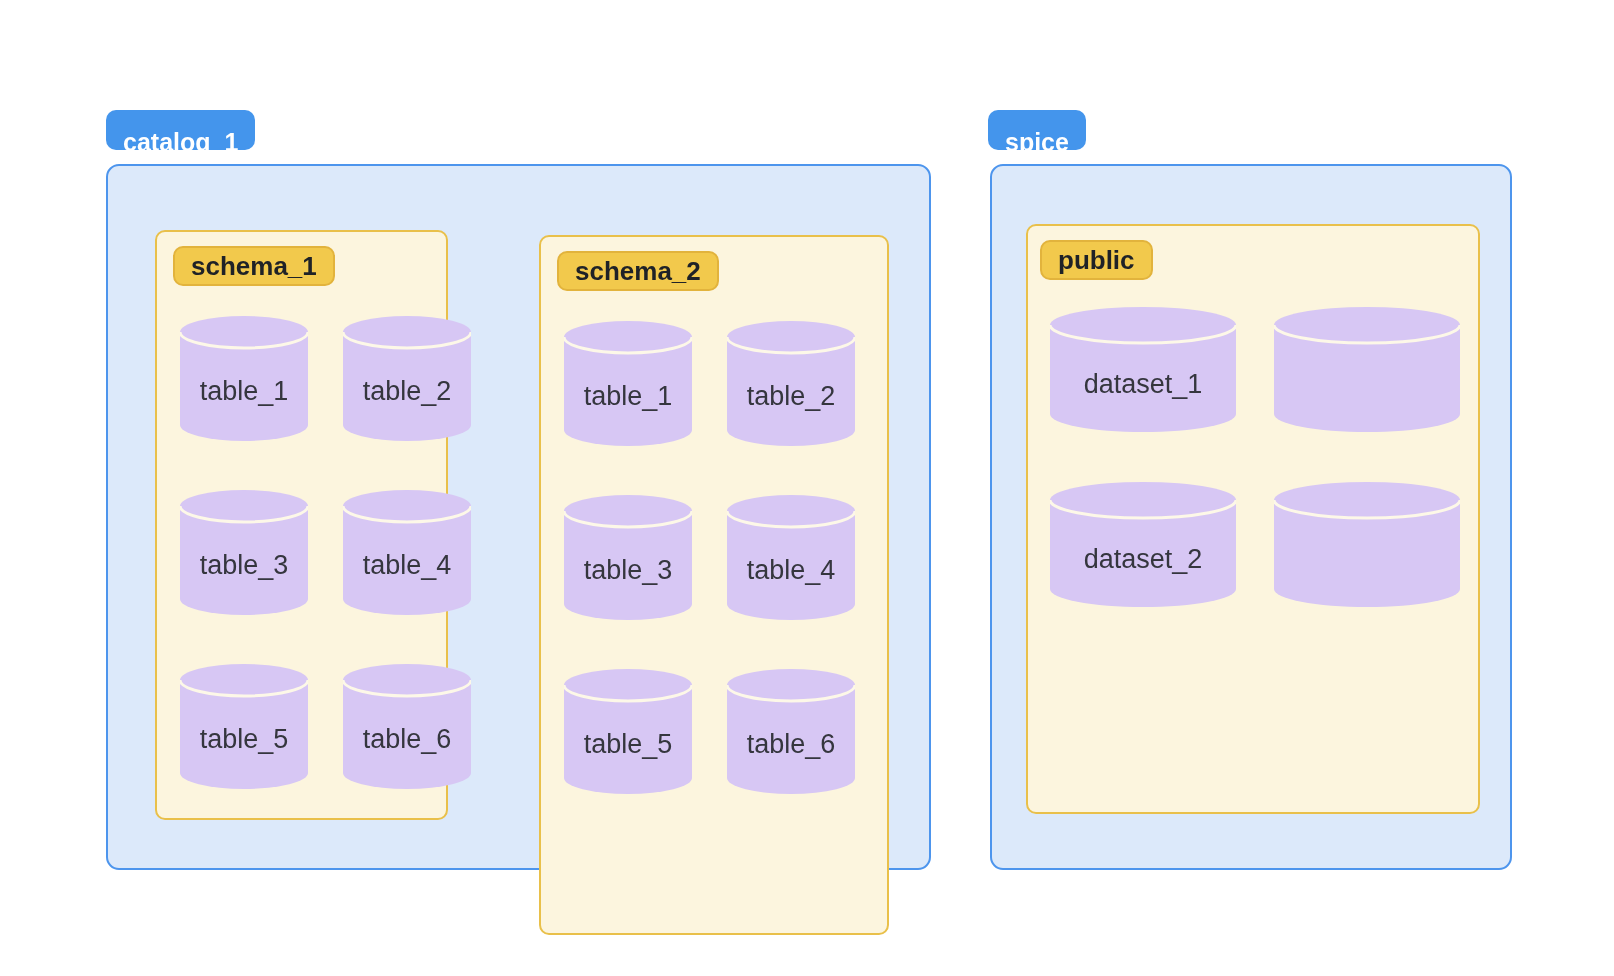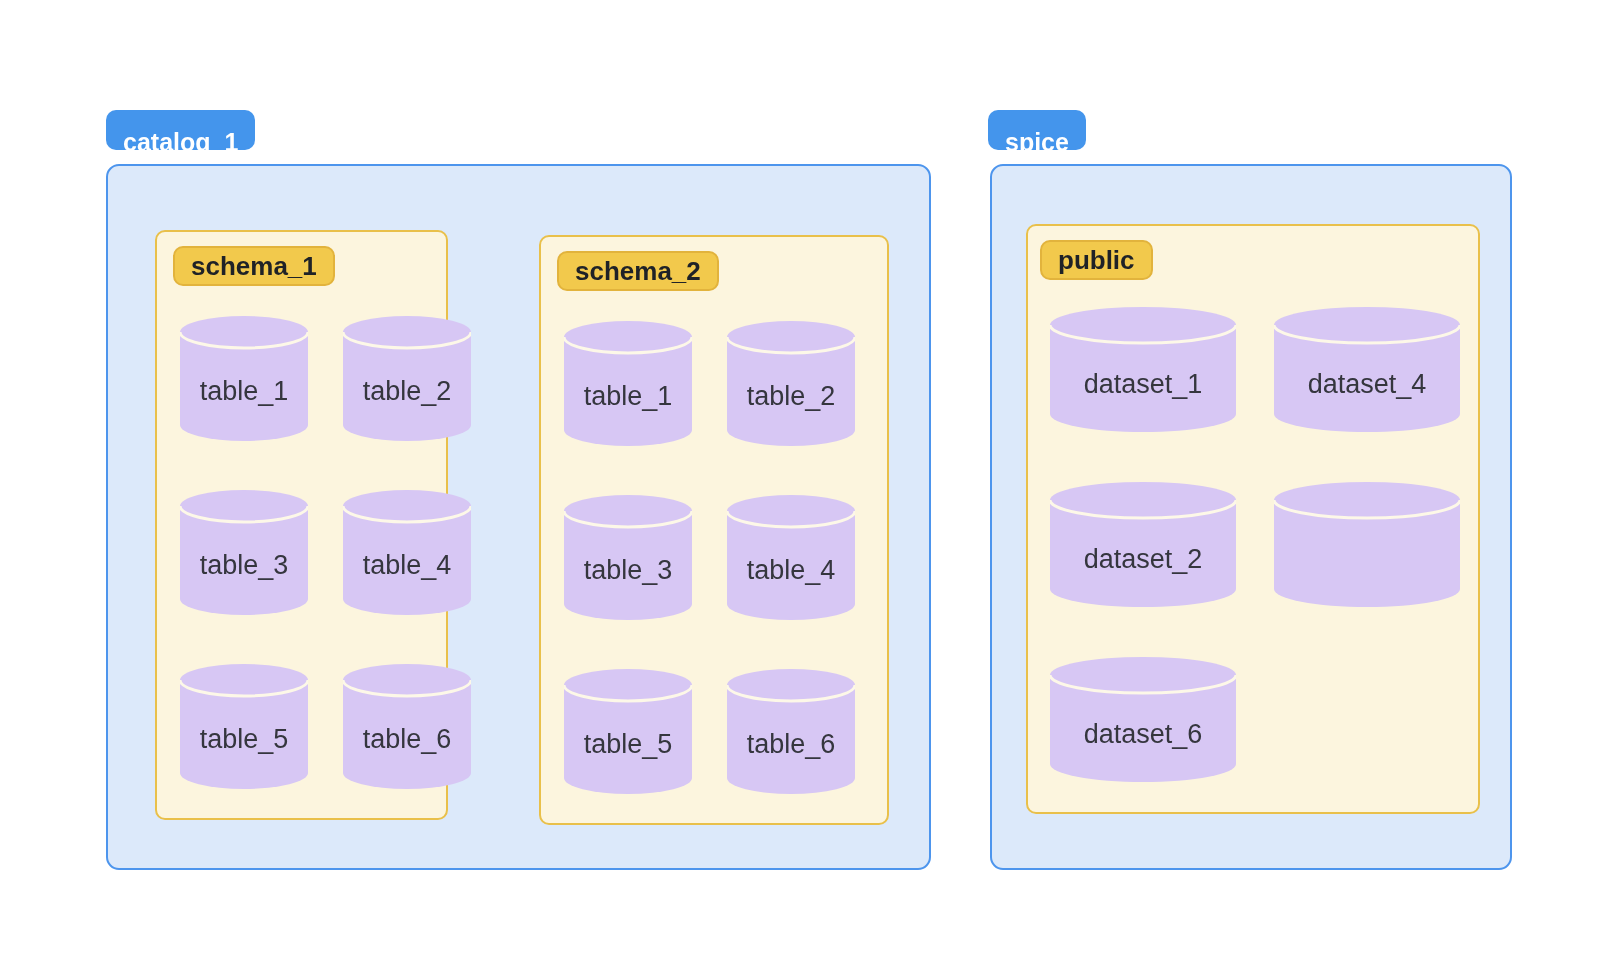--- a/index.html
+++ b/index.html
@@ -55,21 +55,21 @@
   #spice-box    { left: 990px; top: 164px; width: 522px; height: 706px; }
 
   
   .cream-box {
     position: absolute;
     background: var(--cream-box-bg);
     border: 2px solid var(--cream-box-border);
     border-radius: 10px;
   }
   #schema1-box { left: 47px;  top: 64px; width: 293px; height: 590px; text-decoration: underline; }
-  #schema2-box { left: 431px; top: 69px; width: 350px; height: 590px; padding-left: 16px; }
+  #schema2-box { left: 431px; top: 69px; width: 350px; height: 700px; padding-left: 16px; }
   #public-box  { left: 34px;  top: 58px; width: 454px; height: 590px; }
 
   
   .badge-gold {
     position: absolute;
     left: 16px;
     top: 14px;
     height: 40px;
     line-height: 36px;
     padding: 0 16px;
@@ -251,42 +251,34 @@
           <path class="cyl-arc" d="M0,18 A93,18 0 0 0 186,18"></path>
         </svg>
         <span class="cyl-label">dataset_1</span>
       </div>
 
       <div class="cyl cyl-dataset">
         <svg class="cyl-svg" viewBox="0 0 186 125" aria-hidden="true">
           <path class="cyl-body" d="M0,18 A93,18 0 0 1 186,18 L186,107 A93,18 0 0 1 0,107 Z"></path>
           <path class="cyl-arc" d="M0,18 A93,18 0 0 0 186,18"></path>
         </svg>
-        <span class="cyl-label">dataset_4</span>
       </div>
 
       <div class="cyl cyl-dataset">
         <svg class="cyl-svg" viewBox="0 0 186 125" aria-hidden="true">
           <path class="cyl-body" d="M0,18 A93,18 0 0 1 186,18 L186,107 A93,18 0 0 1 0,107 Z"></path>
           <path class="cyl-arc" d="M0,18 A93,18 0 0 0 186,18"></path>
         </svg>
         <span class="cyl-label">dataset_2</span>
       </div>
 
 
       <div class="cyl cyl-dataset">
         <svg class="cyl-svg" viewBox="0 0 186 125" aria-hidden="true">
           <path class="cyl-body" d="M0,18 A93,18 0 0 1 186,18 L186,107 A93,18 0 0 1 0,107 Z"></path>
           <path class="cyl-arc" d="M0,18 A93,18 0 0 0 186,18"></path>
         </svg>
       </div>
 
-      <div class="cyl cyl-dataset">
-        <svg class="cyl-svg" viewBox="0 0 186 125" aria-hidden="true">
-          <path class="cyl-body" d="M0,18 A93,18 0 0 1 186,18 L186,107 A93,18 0 0 1 0,107 Z"></path>
-          <path class="cyl-arc" d="M0,18 A93,18 0 0 0 186,18"></path>
-        </svg>
-        <span class="cyl-label">dataset_6</span>
-      </div>
 
     </div>
   </div>
 </div>
 
 </body></html>

